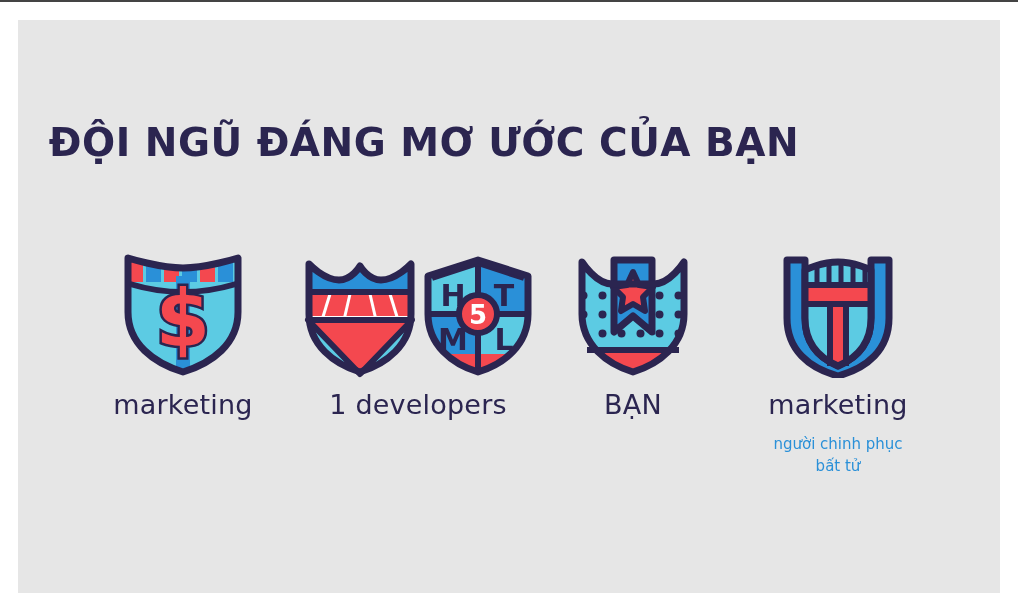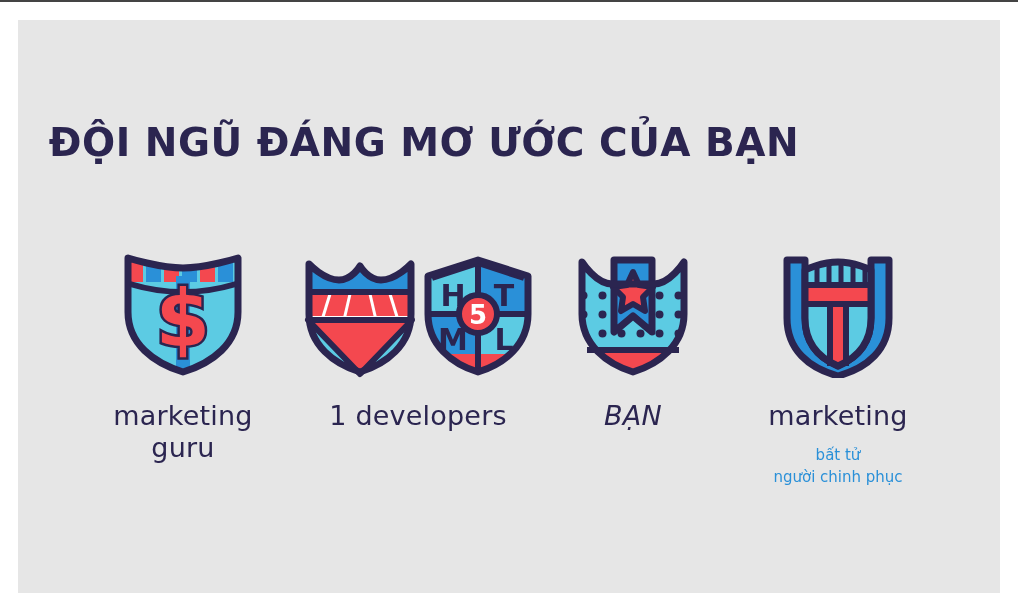--- a/index.html
+++ b/index.html
@@ -57,42 +57,42 @@
   }
   .badges {
     display: flex;
     align-items: flex-end;
     justify-content: center;
     gap: 4px;
     height: 136px;
   }
   .badge-svg { display: block; }
   .member-label {
-    margin-top: 22px;
+    margin-top: 11px;
     font-family: "DejaVu Sans", sans-serif;
     font-size: 27px;
     font-weight: 400;
     color: #2b2550;
     text-align: center;
     line-height: 1.18;
     letter-spacing: 0.2px;
   }
   .member-sub {
     margin-top: 13px;
     font-family: "DejaVu Sans", sans-serif;
     font-size: 15px;
     color: #2a90d8;
     text-align: center;
     line-height: 1.45;
   }
   .member-sub div { white-space: nowrap; }
   
   .m-0 { width: 190px; }
   .m-1 { width: 220px; }
-  .m-2 { width: 150px; font-style: italic; }
+  .m-2 { width: 150px; }
   .m-3 { width: 200px; }
 </style>
 </head>
 <body>
 
 <div id="slide-top-rule"></div>
 
 <div id="slide">
 
   <div id="slide-title">ĐỘI NGŨ ĐÁNG MƠ ƯỚC CỦA BẠN</div>
@@ -126,21 +126,20 @@
             <path d="M10 38 C30 44 46 46 63 46 C80 46 96 44 116 38" fill="none" stroke="#2b2550" stroke-width="6"></path>
 
             <g transform="translate(63,78)">
               <text x="0" y="22" text-anchor="middle" font-family="DejaVu Sans, sans-serif" font-size="78" font-weight="700" fill="#f4484f" stroke="#2b2550" stroke-width="5" paint-order="stroke">$</text>
             </g>
           </svg>
         </span>
       </div>
       <div class="member-label">
         <div>marketing</div>
-        <div>guru</div>
       </div>
     </div>
 
     <div class="member m-1">
       <div class="badges">
         <span>
           <svg class="badge-svg" width="116" height="128" viewBox="0 0 116 128">
             <defs>
               <clipPath id="clipD">
                 <path d="M7 14 C7 14 22 30 37 30 C50 30 58 16 58 16 C58 16 66 30 79 30 C94 30 109 14 109 14 L109 64 C109 95 84 114 58 122 C32 114 7 95 7 64 Z"></path>
@@ -284,19 +283,19 @@
               <path d="M51 56 L51 118"></path>
               <path d="M67 56 L67 118"></path>
             </g>
           </svg>
         </span>
       </div>
       <div class="member-label">
         <div>marketing</div>
       </div>
       <div class="member-sub">
+        <div>người chinh phục</div>
         <div>bất tử</div>
-        <div>người chinh phục</div>
       </div>
     </div>
 
   </div>
 </div>
 
 </body></html>

